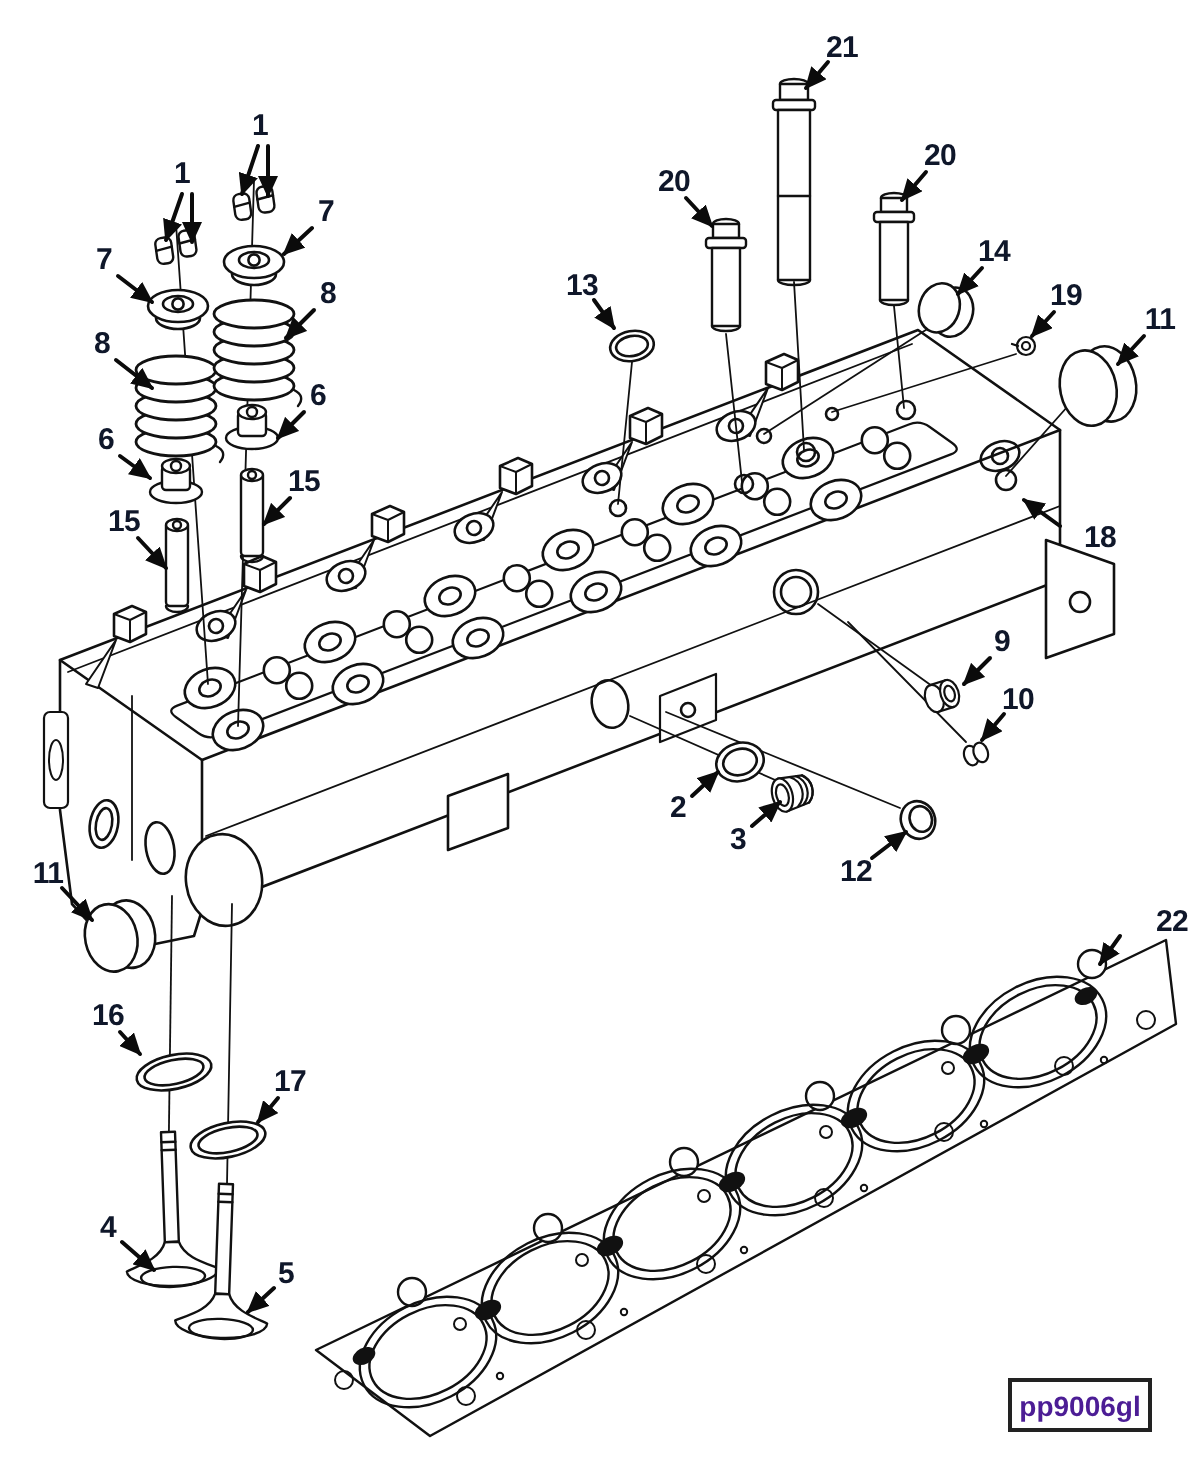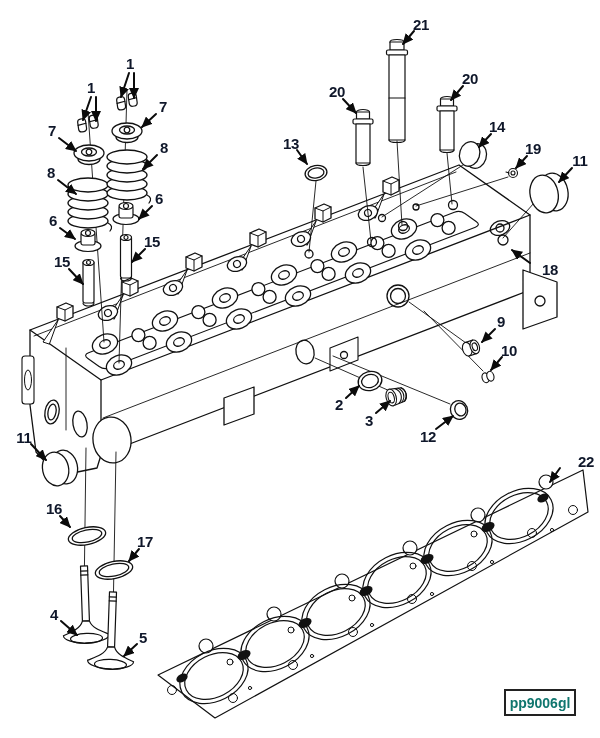--- a/index.html
+++ b/index.html
@@ -4,21 +4,21 @@
 <style>
   html,body{margin:0;padding:0;background:#fff;}
   .stage{position:relative;width:600px;height:738px;background:#fff;overflow:hidden;
          font-family:"Liberation Sans",sans-serif;}
   .stage svg{position:absolute;left:0;top:0;}
   .callout{position:absolute;transform:translate(-50%,-50%);font-weight:bold;
            font-size:15px;color:#0f172a;letter-spacing:-0.3px;line-height:1;
            font-family:"Liberation Sans",sans-serif;user-select:none;}
   .codebox{position:absolute;left:504px;top:689px;width:68px;height:23px;
            border:2px solid #222;display:flex;align-items:center;justify-content:center;
-           font-weight:bold;font-size:14px;color:#0f766e;background:#fff;
+           font-weight:bold;font-size:14px;color:#4c1d95;background:#fff;
            font-family:"Liberation Sans",sans-serif;}
   .art *{vector-effect:none;}
 </style>
 </head>
 <body>
 
 <div class="stage">
 
 <svg class="art" width="600" height="738" viewBox="0 0 600 738" fill="none" stroke="#111" stroke-width="1.3" stroke-linejoin="round" stroke-linecap="round">
   <defs>

